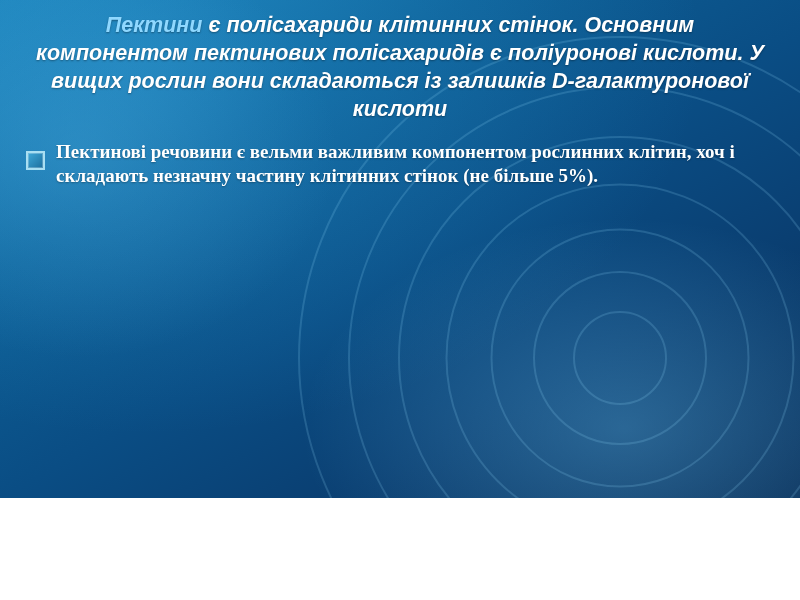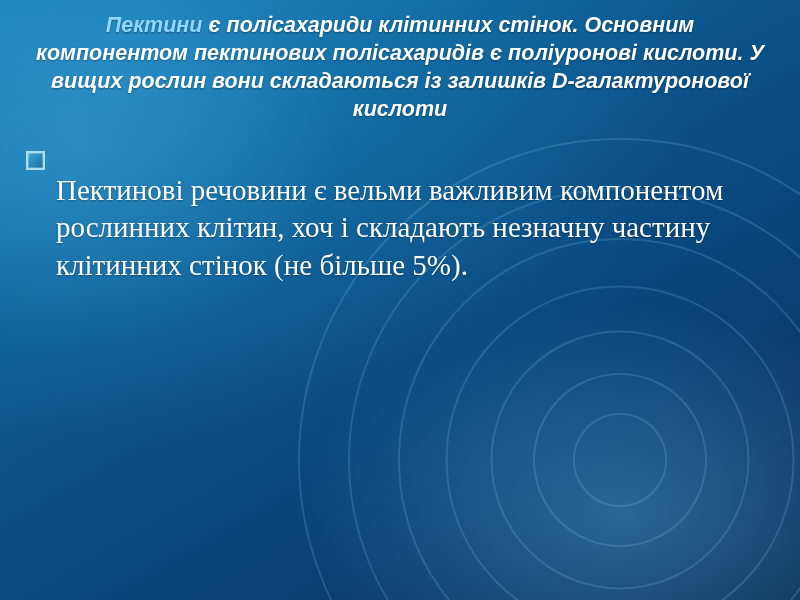--- a/index.html
+++ b/index.html
@@ -8,21 +8,21 @@
   }
   body {
     width: 800px;
     height: 600px;
     overflow: hidden;
     font-family: "Liberation Serif", serif;
   }
   .slide {
     position: relative;
     width: 800px;
-    height: 600px;
+    height: 498px;
     box-sizing: border-box;
     background:
       radial-gradient(ellipse 460px 300px at 78% 86%, rgba(120,210,255,0.30) 0%, rgba(120,210,255,0.12) 42%, rgba(0,0,0,0) 70%),
       radial-gradient(ellipse 900px 620px at 18% 10%, rgba(40,150,210,0.45) 0%, rgba(0,0,0,0) 62%),
       linear-gradient(150deg, #1a7fb5 0%, #0d5f96 28%, #0a4d84 52%, #0a3f72 72%, #072c56 100%);
     overflow: hidden;
   }
   
   .rings {
     position: absolute;
@@ -91,25 +91,24 @@
     height: 15px;
     margin: 11px 11px 0 4px;
     border: 2px solid #a9dff2;
     background: linear-gradient(135deg, #3ea8d8 0%, #1c6f9e 100%);
     box-shadow: inset 0 0 0 1px rgba(255,255,255,0.25);
   }
   .btext {
     flex: 1 1 auto;
     color: #ffffff;
     font-family: "Liberation Serif", serif;
-    font-weight: normal;
-    font-size: 29px;
+    font-weight: bold;
+    font-size: 19px;
     line-height: 1.30;
     text-shadow: 0 1px 2px rgba(0,0,0,0.30);
-    margin-top: 32px;
   }
   .btext .lead {
     color: #8fd8ff;
   }
 </style>
 </head>
 <body>
 
 <div class="slide">
 

